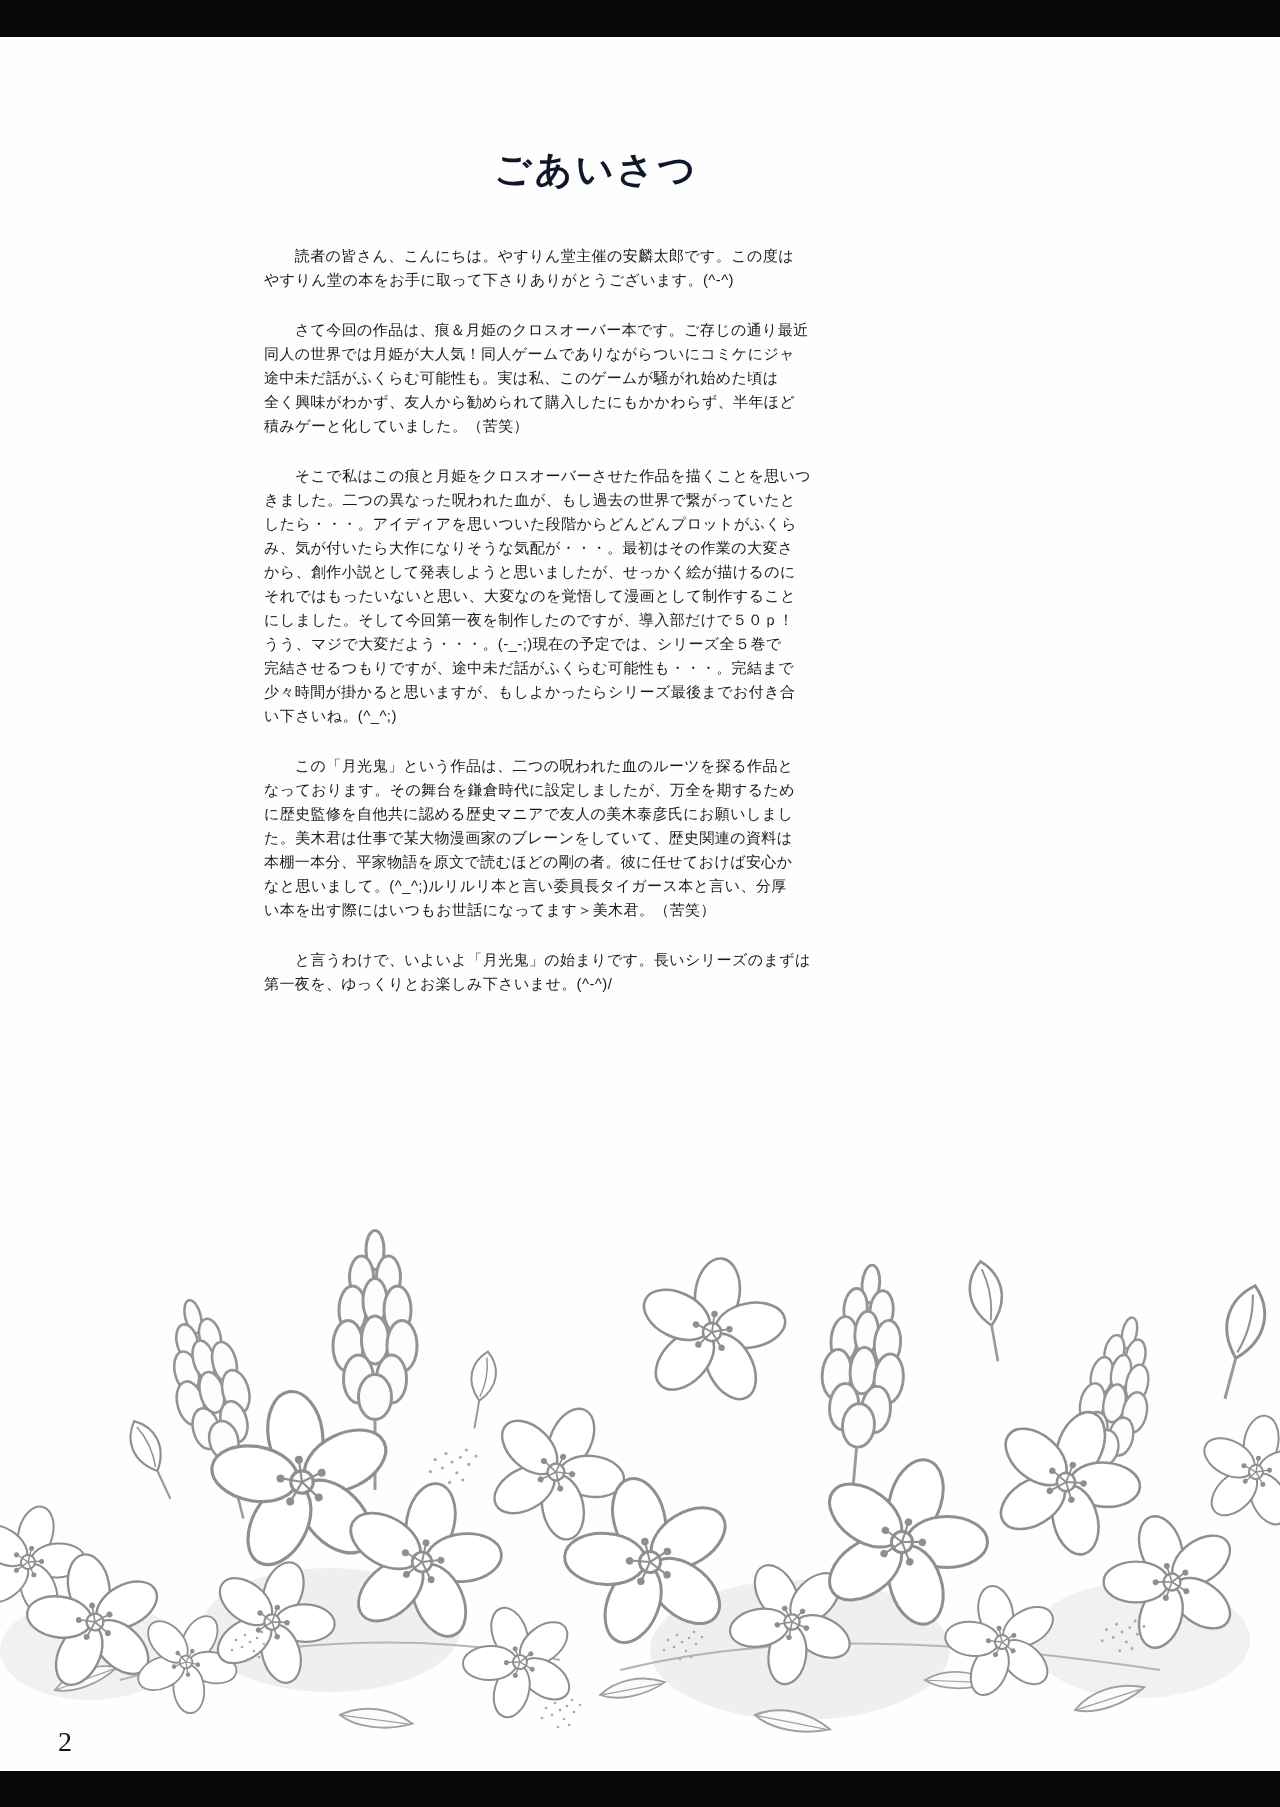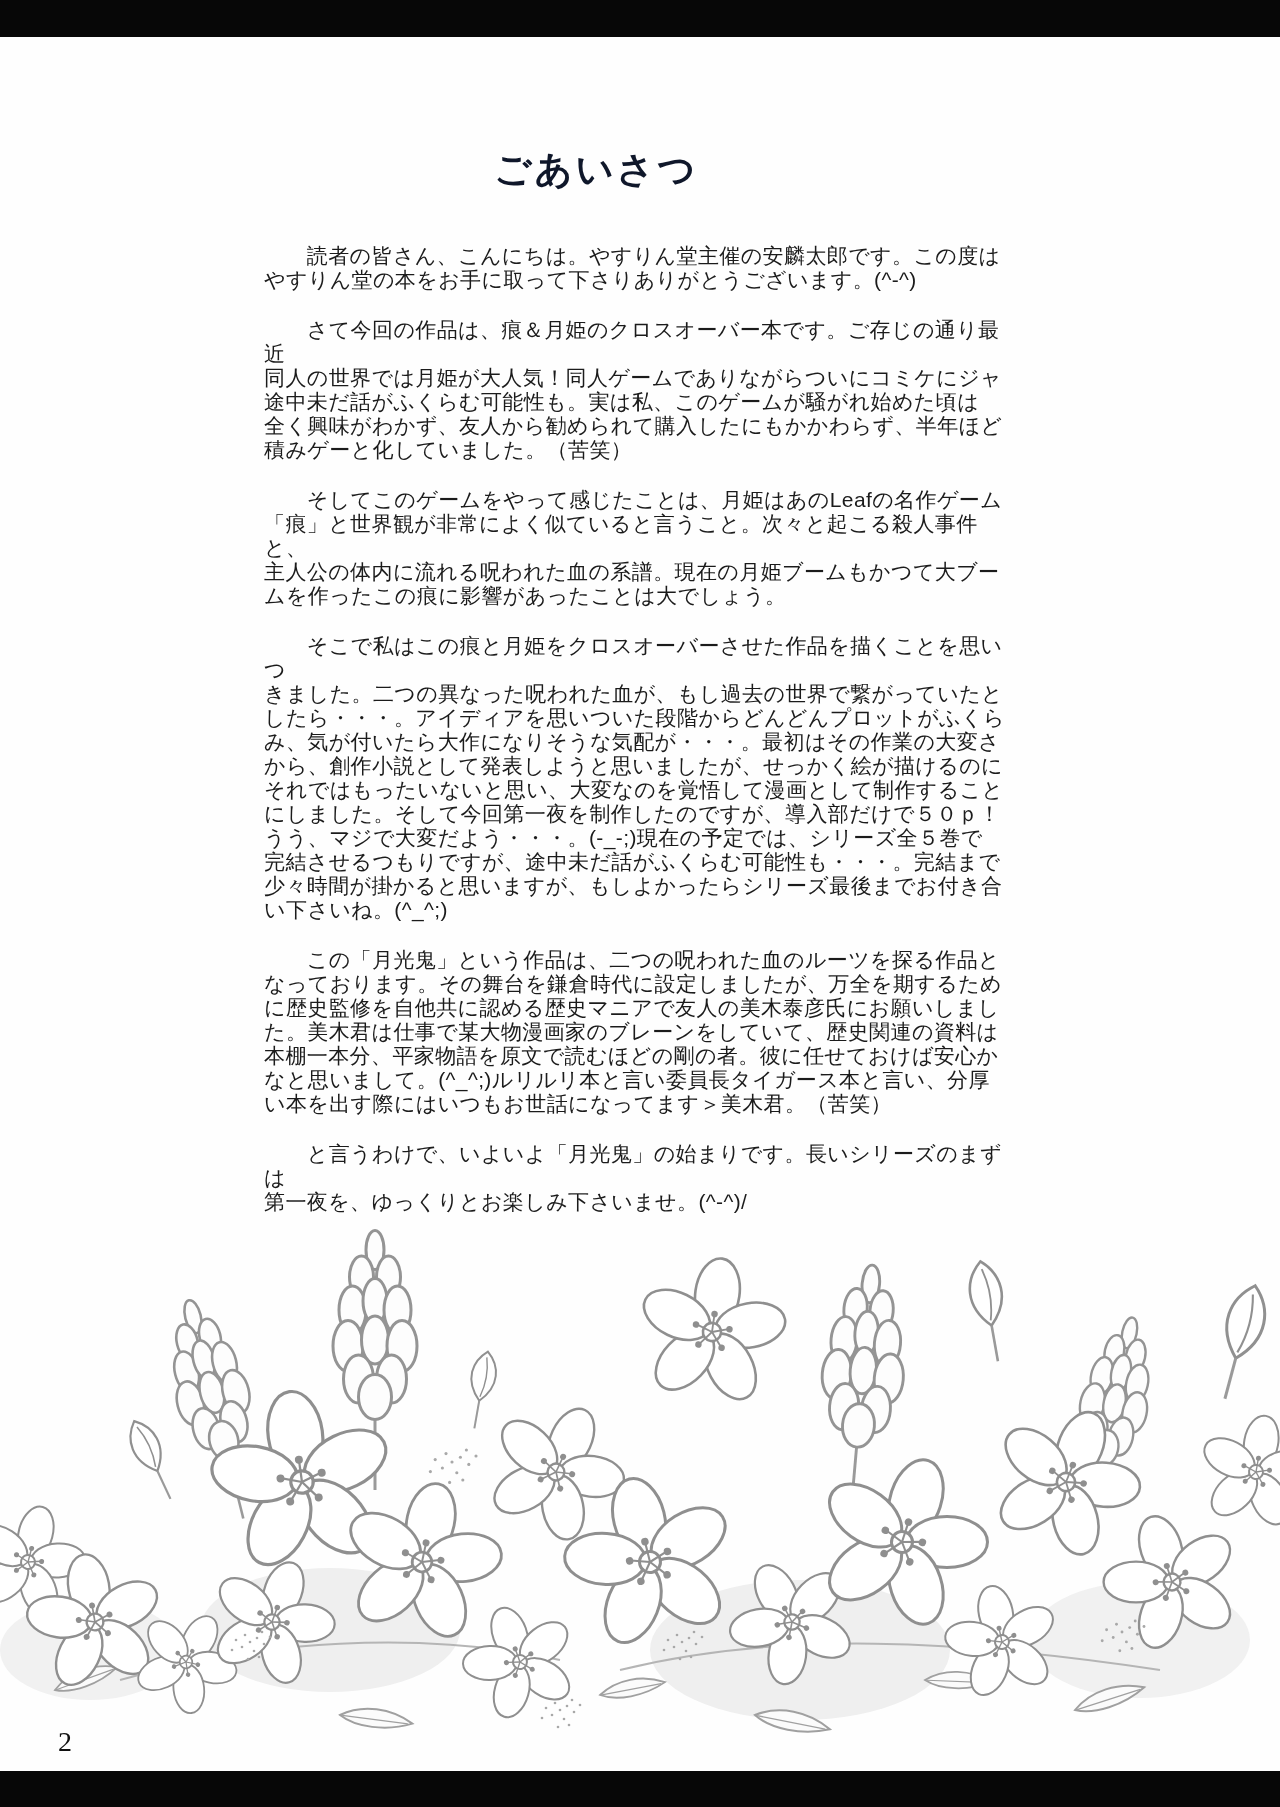--- a/index.html
+++ b/index.html
@@ -35,21 +35,21 @@
     letter-spacing: 3px;
     color: #0f172a;
     white-space: nowrap;
     margin-left: 16px;
   }
   .body-text {
     position: absolute;
     top: 244px;
     left: 264px;
     width: 756px;
-    font-size: 21px;
+    font-size: 15px;
     line-height: 24px;
     letter-spacing: 0.4px;
   }
   .body-text p {
     margin: 0 0 26px 0;
     white-space: pre-line;
   }
   .floral {
     position: absolute;
     top: 1210px;
@@ -76,24 +76,20 @@
   <h1 class="doc-title">ごあいさつ</h1>
 
   <div class="body-text">
     <p>　　読者の皆さん、こんにちは。やすりん堂主催の安麟太郎です。この度は
 やすりん堂の本をお手に取って下さりありがとうございます。(^-^)</p>
     <p>　　さて今回の作品は、痕＆月姫のクロスオーバー本です。ご存じの通り最近
 同人の世界では月姫が大人気！同人ゲームでありながらついにコミケにジャ
 途中未だ話がふくらむ可能性も。実は私、このゲームが騒がれ始めた頃は
 全く興味がわかず、友人から勧められて購入したにもかかわらず、半年ほど
 積みゲーと化していました。（苦笑）</p>
-    <p>　　そしてこのゲームをやって感じたことは、月姫はあのLeafの名作ゲーム
-「痕」と世界観が非常によく似ていると言うこと。次々と起こる殺人事件と、
-主人公の体内に流れる呪われた血の系譜。現在の月姫ブームもかつて大ブー
-ムを作ったこの痕に影響があったことは大でしょう。</p>
     <p>　　そこで私はこの痕と月姫をクロスオーバーさせた作品を描くことを思いつ
 きました。二つの異なった呪われた血が、もし過去の世界で繋がっていたと
 したら・・・。アイディアを思いついた段階からどんどんプロットがふくら
 み、気が付いたら大作になりそうな気配が・・・。最初はその作業の大変さ
 から、創作小説として発表しようと思いましたが、せっかく絵が描けるのに
 それではもったいないと思い、大変なのを覚悟して漫画として制作すること
 にしました。そして今回第一夜を制作したのですが、導入部だけで５０ｐ！
 うう、マジで大変だよう・・・。(-_-;)現在の予定では、シリーズ全５巻で
 完結させるつもりですが、途中未だ話がふくらむ可能性も・・・。完結まで
 少々時間が掛かると思いますが、もしよかったらシリーズ最後までお付き合

